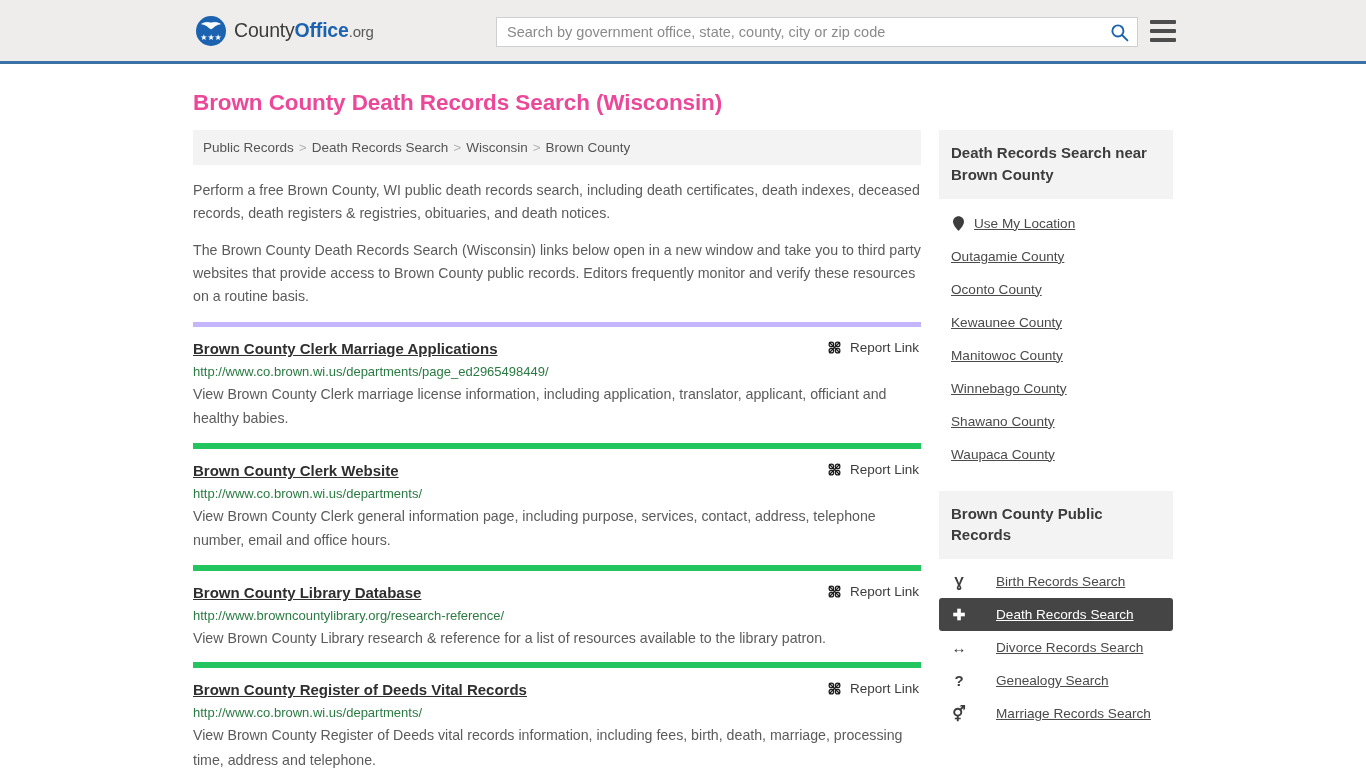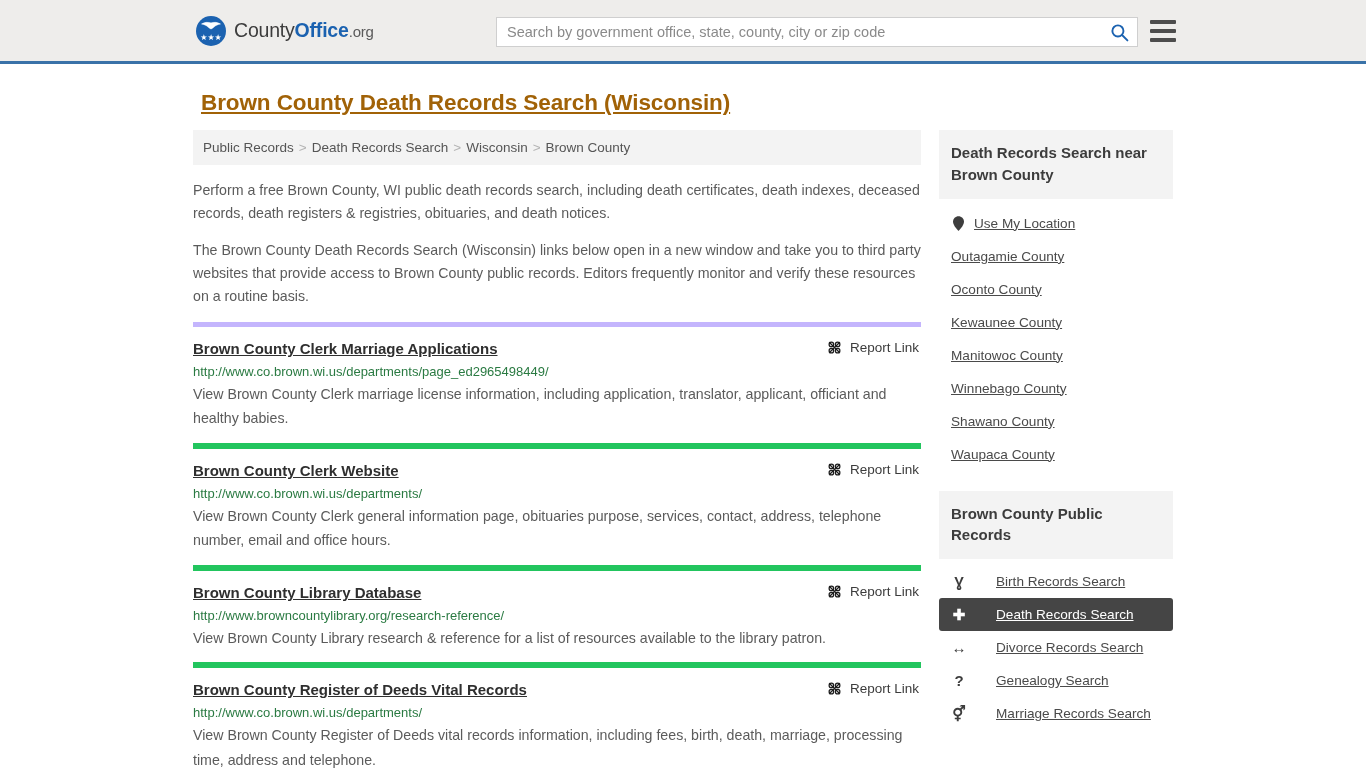--- a/index.html
+++ b/index.html
@@ -114,24 +114,23 @@
     padding: 0;
   }
   .container {
     width: 980px;
     margin: 0 auto;
     position: relative;
   }
   h1.page-title {
     font-size: 22.5px;
     font-weight: bold;
-    color: #a16207;
-    margin: 26px 0 14px 8px;
+    color: #ec4899;
+    margin: 26px 0 14px 0;
     letter-spacing: -0.1px;
-    text-decoration: underline;
   }
   .cols {
     display: flex;
     gap: 18px;
     align-items: flex-start;
   }
   .main-col { width: 728px; flex: 0 0 728px; }
   .side-col { width: 234px; flex: 0 0 234px; }
 
   
@@ -341,21 +340,21 @@
                     <path d="M4 4 L20 20 M20 4 L4 20"></path>
                     <circle cx="7" cy="7" r="3.6"></circle>
                     <circle cx="17" cy="7" r="3.6"></circle>
                     <circle cx="7" cy="17" r="3.6"></circle>
                     <circle cx="17" cy="17" r="3.6"></circle>
                   </svg>
                   <span>Report Link</span>
                 </div>
               </div>
               <div class="listing-url">http://www.co.brown.wi.us/departments/</div>
-              <div class="listing-desc">View Brown County Clerk general information page, obituaries purpose, services, contact, address, telephone number, email and office hours.</div>
+              <div class="listing-desc">View Brown County Clerk general information page, including purpose, services, contact, address, telephone number, email and office hours.</div>
             </div>
             <div class="listing">
               <div class="listing-head">
                 <a class="listing-title" href="#">Brown County Library Database</a>
                 <div class="report-link">
                   <svg class="broken-icon" viewBox="0 0 24 24" fill="none" stroke="currentColor" stroke-width="2" stroke-linecap="round">
                     <path d="M4 4 L20 20 M20 4 L4 20"></path>
                     <circle cx="7" cy="7" r="3.6"></circle>
                     <circle cx="17" cy="7" r="3.6"></circle>
                     <circle cx="7" cy="17" r="3.6"></circle>

